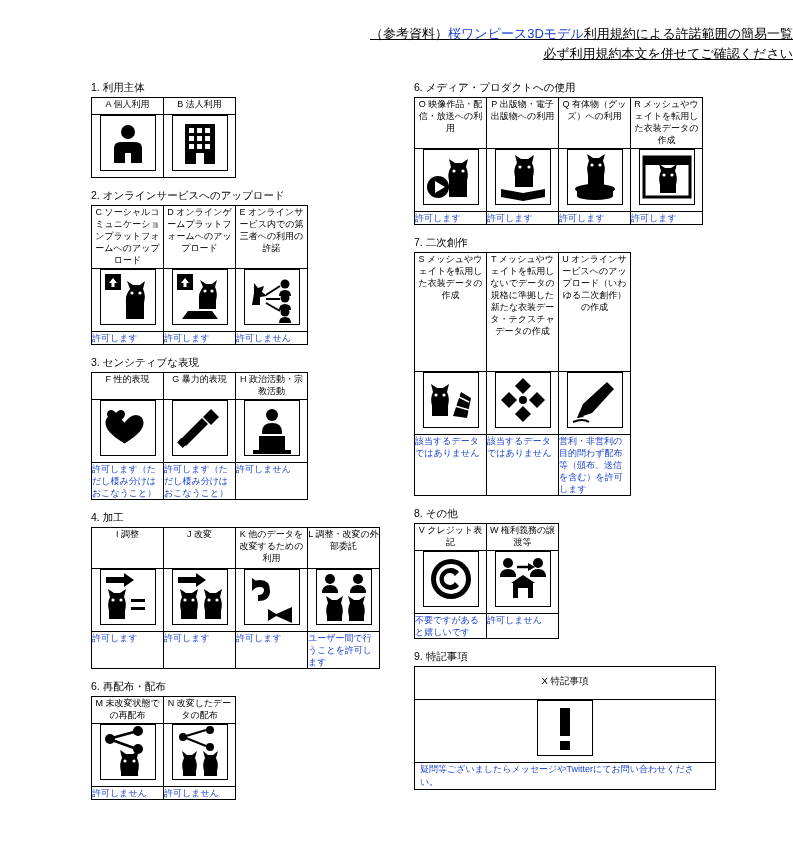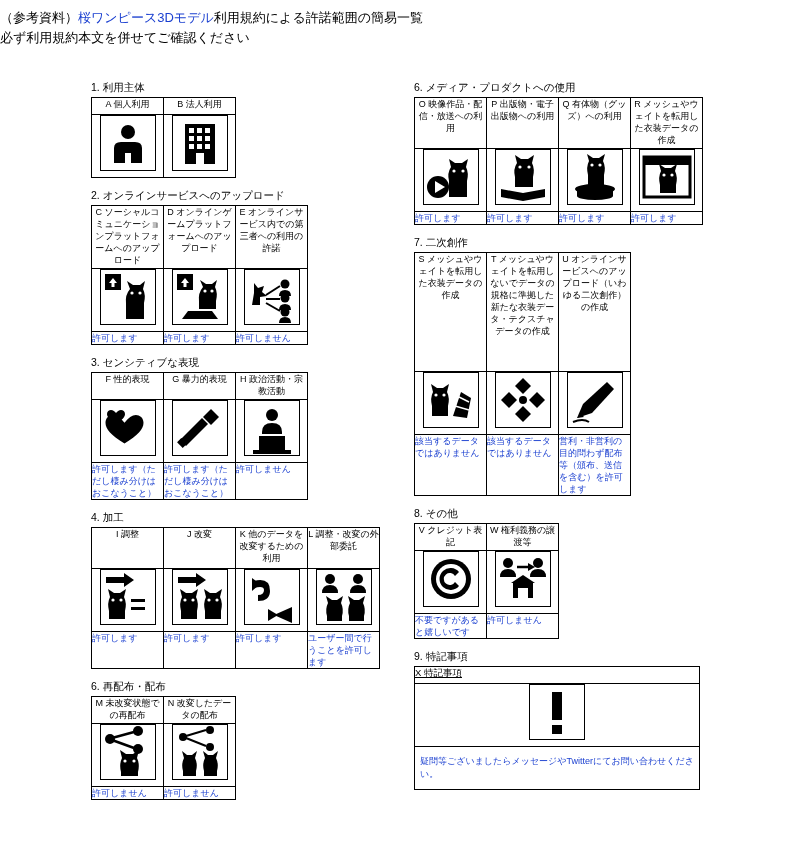--- a/index.html
+++ b/index.html
@@ -14,22 +14,23 @@
     font-family: "Liberation Sans", sans-serif;
     color: #000;
     overflow: hidden;
   }
   .page {
     position: relative;
     width: 793px;
     height: 852px;
   }
   .title-block {
-    text-align: left;
-    padding-top: 8px;
+    text-align: right;
+    padding-top: 24px;
+    text-decoration: underline;
   }
   .title-line1 {
     font-size: 13px;
     line-height: 20px;
   }
   .title-line1 .accent {
     color: #1a3fd0;
   }
   .title-line2 {
     font-size: 13px;
@@ -92,28 +93,27 @@
     vertical-align: top;
   }
   .ico {
     display: block;
     margin: 0 auto;
   }
   
   .special table.grid td.note-wide {
     font-size: 9px;
     line-height: 13px;
-    padding: 8px 5px;
+    padding: 0 5px;
     color: #1a3fd0;
   }
   .special td.hdr-center {
-    text-align: left;
+    text-align: center;
     font-size: 9.5px;
-    padding: 0;
-    text-decoration: underline;
+    padding: 8px;
   }
 </style>
 </head>
 <body>
 
 <div class="page">
 
   <div class="title-block">
     <div class="title-line1"><span>（参考資料）</span><span class="accent">桜ワンピース3Dモデル</span><span>利用規約による許諾範囲の簡易一覧</span></div>
     <div class="title-line2">必ず利用規約本文を併せてご確認ください</div>

